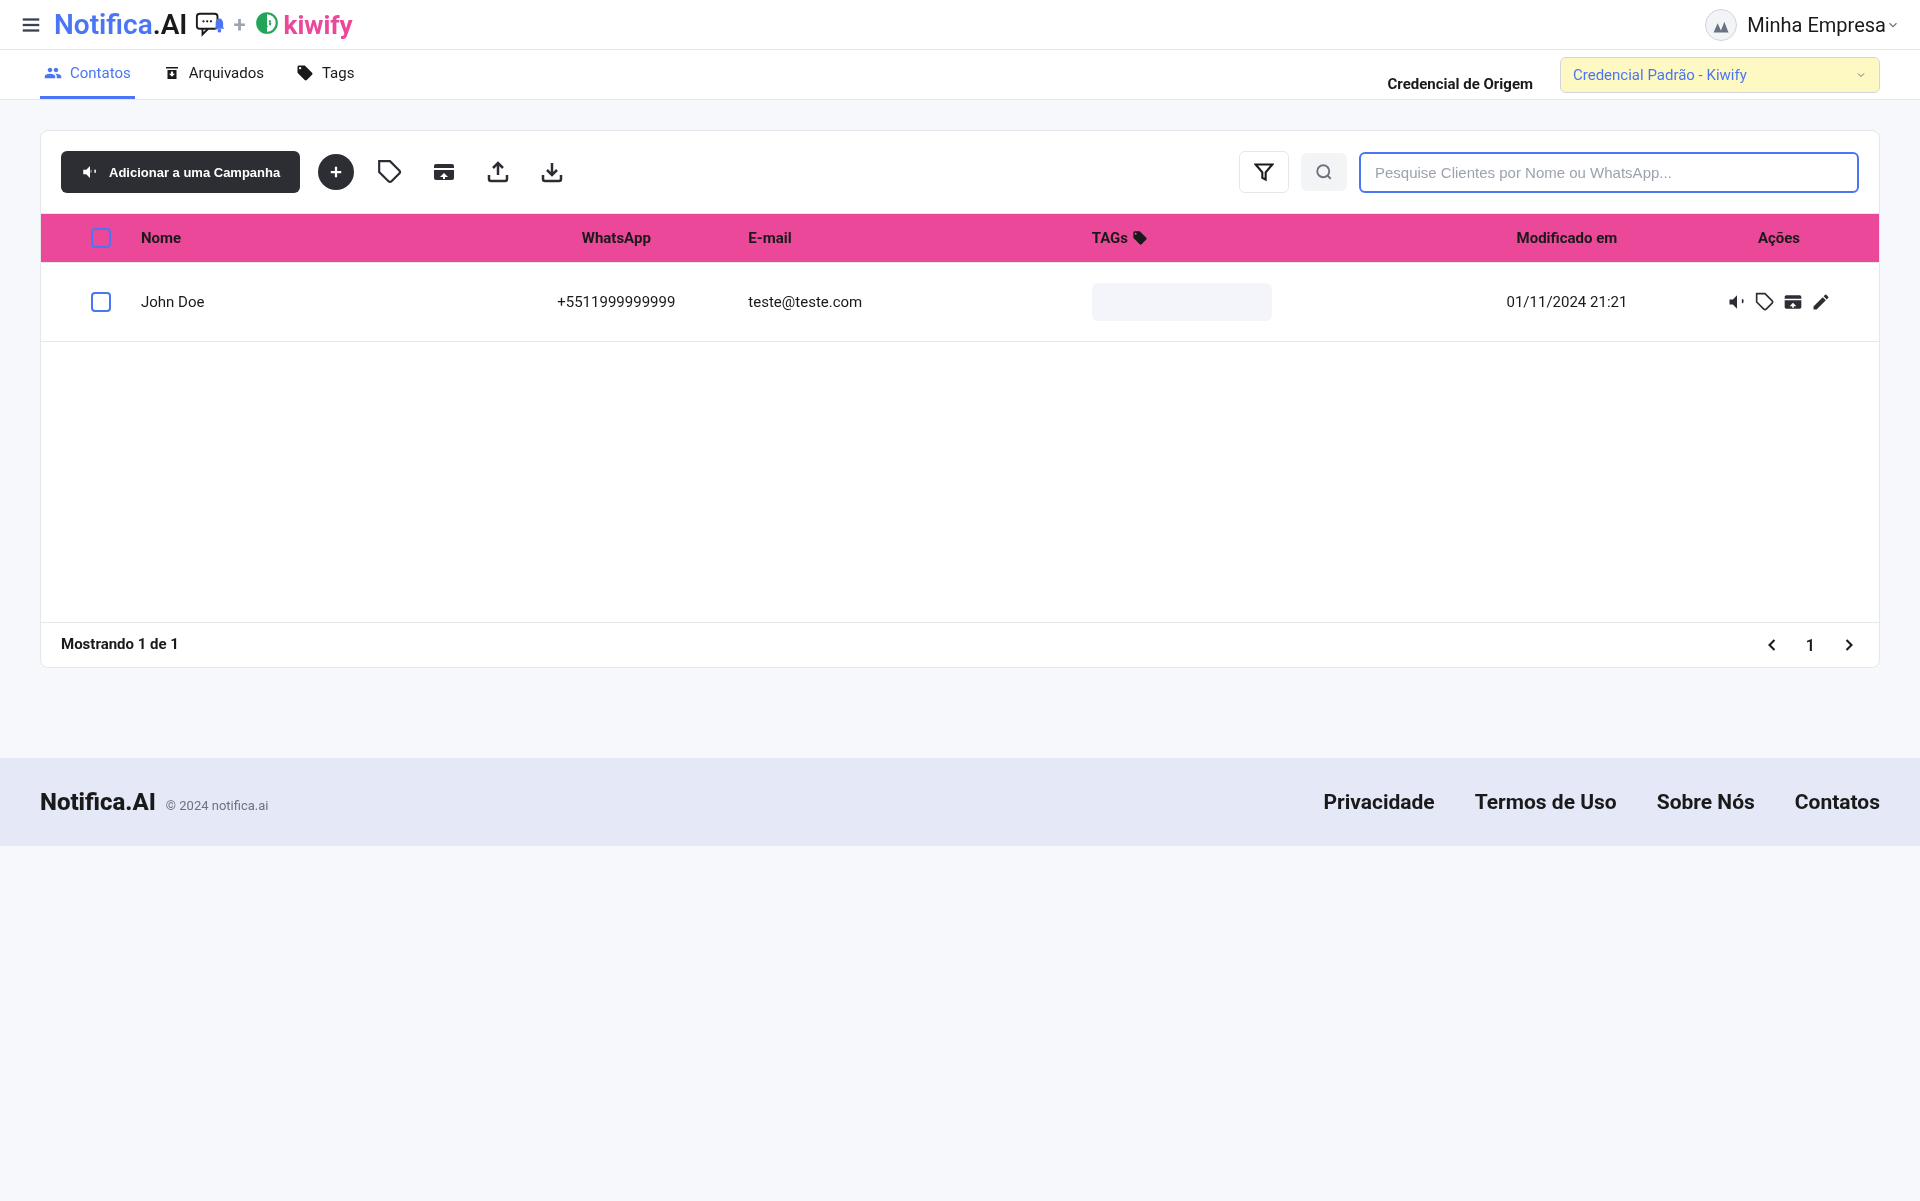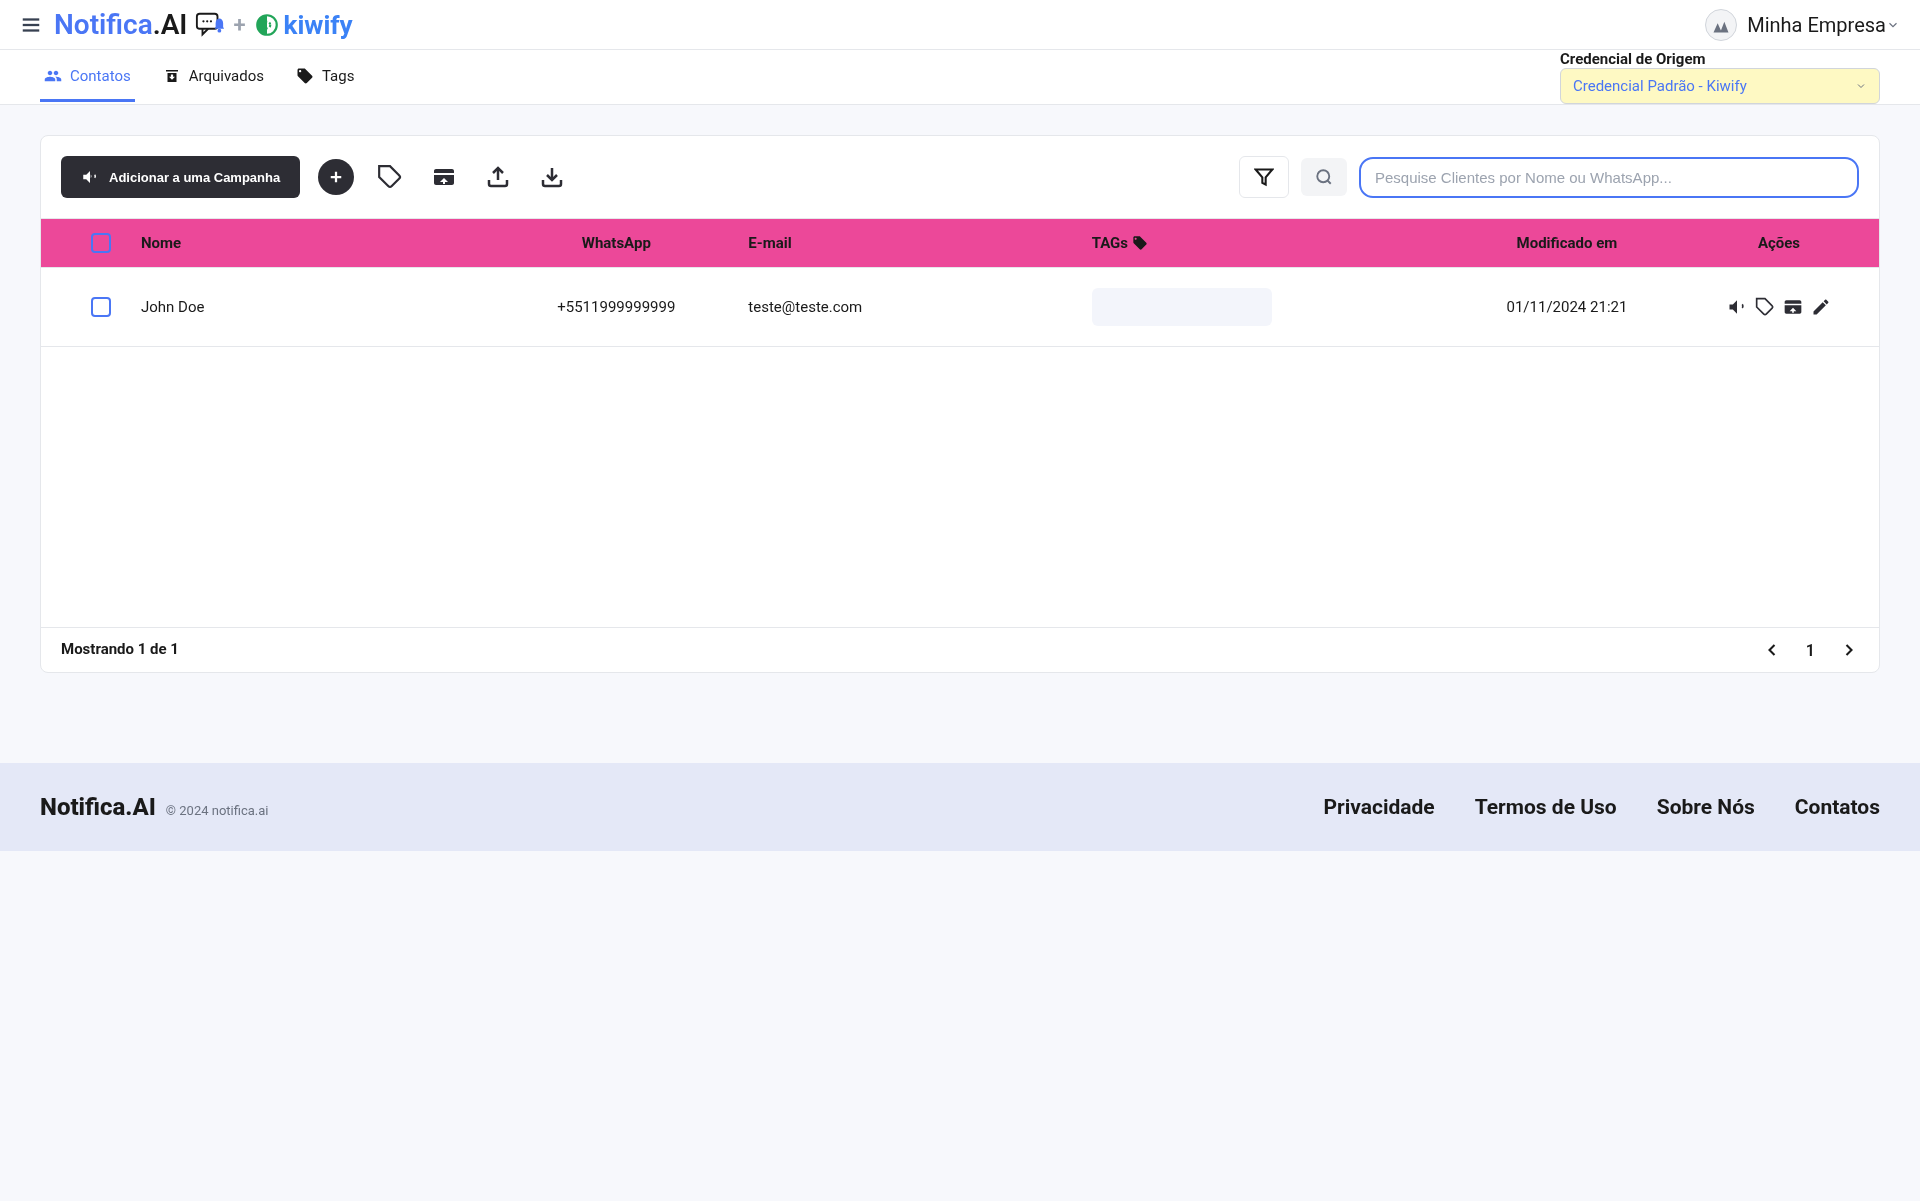--- a/index.html
+++ b/index.html
@@ -7,48 +7,48 @@
 
 
 .header { display: flex; align-items: center; justify-content: space-between; padding: 8px 20px; background: #fff; border-bottom: 1px solid #e5e7eb; }
 .header-left { display: flex; align-items: center; gap: 12px; }
 .hamburger { cursor: pointer; color: #374151; }
 .logo-group { display: flex; align-items: center; gap: 8px; }
 .logo-notifica { font-size: 28px; font-weight: 600; }
 .logo-notifica .blue { color: #4a76f5; }
 .logo-notifica .black { color: #1a1a1a; }
 .logo-plus { font-size: 22px; color: #9ca3af; font-weight: 600; }
-.logo-kiwify { font-size: 26px; font-weight: 700; color: #3b82f6; display: flex; align-items: center; gap: 4px; }
+.logo-kiwify { font-size: 26px; font-weight: 700; color: #ec4899; display: flex; gap: 4px; }
 .header-right { display: flex; align-items: center; gap: 10px; }
 .avatar-badge { width: 32px; height: 32px; border-radius: 50%; background: #f3f4f6; border: 1px solid #d1d5db; display: flex; align-items: center; justify-content: center; }
 .company-dropdown { display: flex; align-items: center; cursor: pointer; color: #1a1a1a; font-size: 20px; }
 
 
 .navbar { display: flex; align-items: center; justify-content: space-between; padding: 0 40px; background: #fff; border-bottom: 1px solid #e5e7eb; }
 .nav-tabs { display: flex; gap: 24px; }
 .nav-tab { display: flex; align-items: center; gap: 8px; padding: 14px 4px; cursor: pointer; font-size: 15px; color: #1a1a1a; border-bottom: 3px solid transparent; }
 .nav-tab.active { color: #4a76f5; border-bottom-color: #4a76f5; }
-.nav-right { display: flex; align-items: flex-start; gap: 0; flex-direction: column; }
+.nav-right { display: flex; align-items: flex-end; gap: 27px; }
 .cred-label { font-weight: 700; font-size: 15px; }
 .cred-select { border: 1px solid #d1d5db; border-radius: 6px; padding: 8px 12px; min-width: 320px; background: #fef9c3; display: flex; align-items: center; justify-content: space-between; cursor: pointer; color: #4a76f5; font-size: 15px; }
 
 
 .main-wrap { padding: 30px 40px; }
 .card { background: #fff; border: 1px solid #e5e7eb; border-radius: 8px; overflow: hidden; }
 
 
 .toolbar { display: flex; align-items: center; justify-content: space-between; padding: 20px; }
 .toolbar-left { display: flex; align-items: center; gap: 18px; }
 .btn-campaign { background: #2d2d34; color: #fff; border: none; border-radius: 6px; padding: 12px 20px; font-size: 13px; font-weight: 600; display: flex; align-items: center; gap: 10px; cursor: pointer; }
 .circle-btn { width: 36px; height: 36px; border-radius: 50%; background: #2d2d34; color: #fff; display: flex; align-items: center; justify-content: center; cursor: pointer; }
 .icon-btn { width: 36px; height: 36px; display: flex; align-items: center; justify-content: center; cursor: pointer; color: #2d2d34; }
 .toolbar-right { display: flex; align-items: center; gap: 12px; }
 .filter-box { border: 1px solid #e5e7eb; border-radius: 6px; padding: 10px 14px; cursor: pointer; display: flex; align-items: center; }
 .search-icon-box { background: #f3f4f6; border-radius: 6px; padding: 10px 14px; display: flex; align-items: center; }
-.search-input { border: 2px solid #4a76f5; border-radius: 14px; padding: 10px 14px; width: 500px; font-size: 15px; outline: none; }
+.search-input { border: 2px solid #4a76f5; border-radius: 6px; padding: 10px 14px; width: 500px; font-size: 15px; outline: none; }
 .search-input::placeholder { color: #9ca3af; }
 
 
 .table { width: 100%; }
 .thead { display: flex; align-items: center; padding: 14px 20px; background: #ec4899; border-top: 1px solid #e5e7eb; border-bottom: 1px solid #e5e7eb; font-weight: 700; font-size: 15px; }
 .trow { display: flex; align-items: center; padding: 20px; border-bottom: 1px solid #e5e7eb; font-size: 15px; }
 .col-check { width: 80px; display: flex; justify-content: center; }
 .col-name { flex: 1.3; }
 .col-whatsapp { flex: 1; text-align: center; }
 .col-email { flex: 1.3; }

